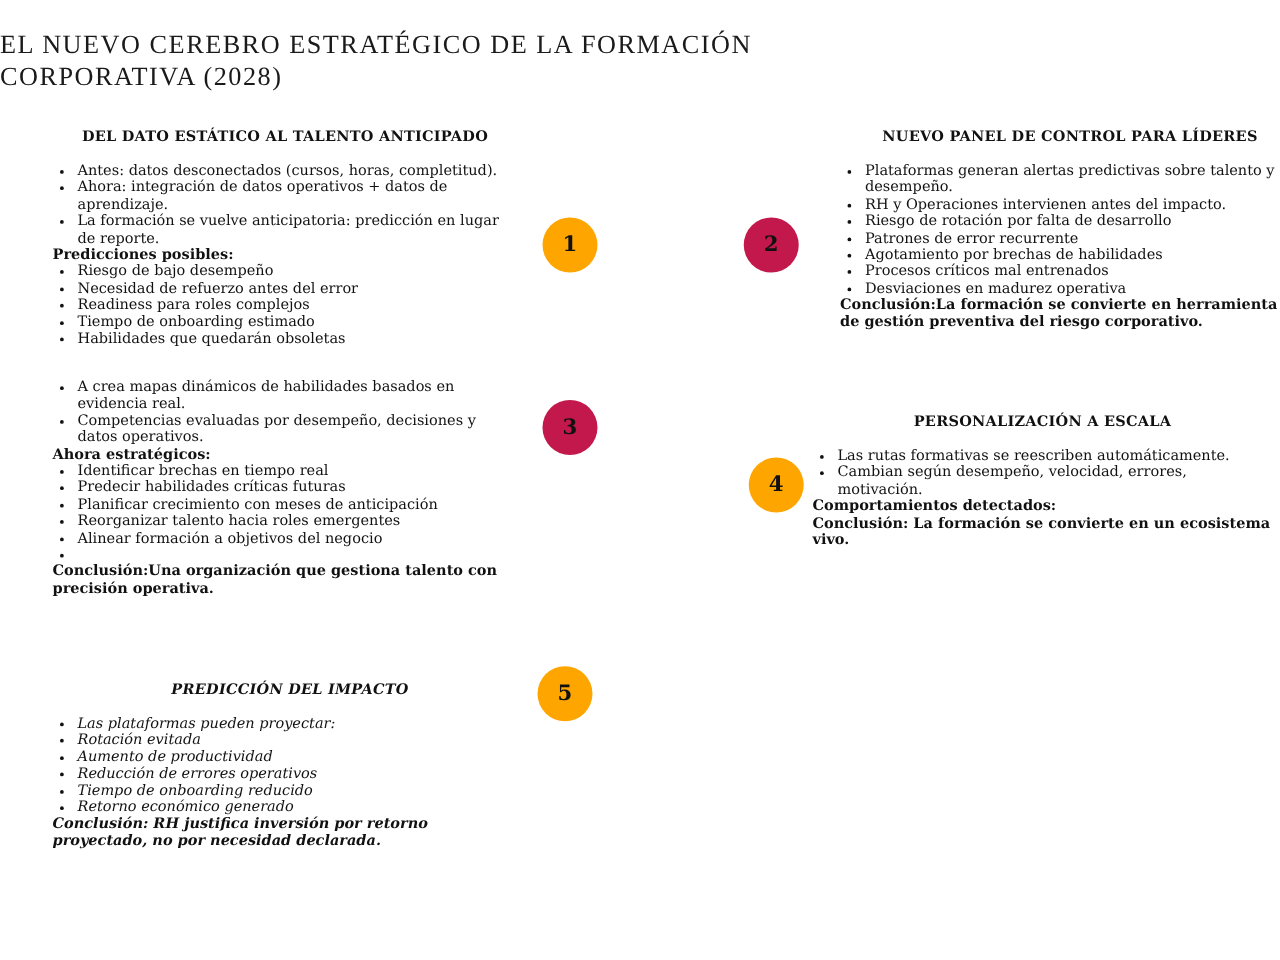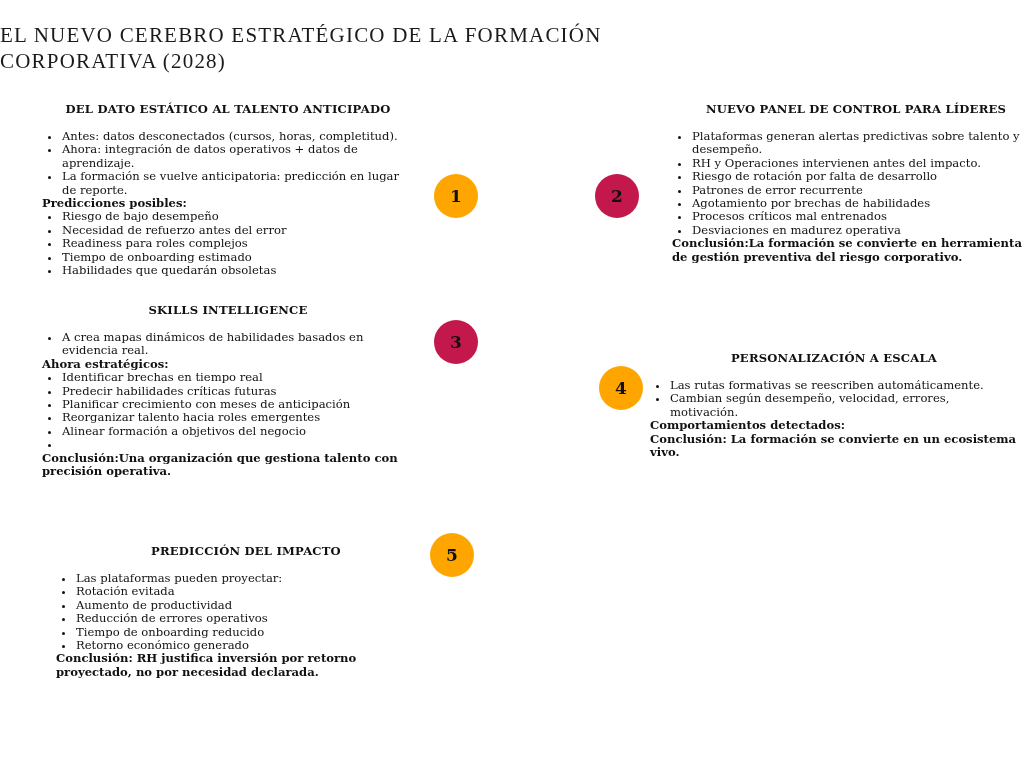--- a/index.html
+++ b/index.html
@@ -70,47 +70,47 @@
     <li>Riesgo de rotación por falta de desarrollo</li>
     <li>Patrones de error recurrente</li>
     <li>Agotamiento por brechas de habilidades</li>
     <li>Procesos críticos mal entrenados</li>
     <li>Desviaciones en madurez operativa</li>
   </ul>
   <p class="concl gap">Conclusión:La formación se convierte en herramienta de gestión preventiva del riesgo corporativo.</p>
 </div>
 
 <div class="section" style="left:42px; top:303px; width:372px;">
-  <h2>SKILLS INTELLIGENCE</h2>
   <ul>
     <li>A crea mapas dinámicos de habilidades basados en evidencia real.</li>
+    <li>Competencias evaluadas por desempeño, decisiones y datos operativos.</li>
   </ul>
   <p class="sub">Ahora estratégicos:</p>
   <ul>
     <li>Identificar brechas en tiempo real</li>
     <li>Predecir habilidades críticas futuras</li>
     <li>Planificar crecimiento con meses de anticipación</li>
     <li>Reorganizar talento hacia roles emergentes</li>
     <li>Alinear formación a objetivos del negocio</li>
     <li class="empty"></li>
   </ul>
   <p class="concl">Conclusión:Una organización que gestiona talento con precisión operativa.</p>
 </div>
 
-<div class="section" style="left:650px; top:351px; width:368px;">
+<div class="section" style="left:650px; top:330px; width:368px;">
   <h2>PERSONALIZACIÓN A ESCALA</h2>
   <ul>
     <li>Las rutas formativas se reescriben automáticamente.</li>
     <li>Cambian según desempeño, velocidad, errores, motivación.</li>
   </ul>
   <p class="sub">Comportamientos detectados:</p>
   <p class="concl gap">Conclusión: La formación se convierte en un ecosistema vivo.</p>
 </div>
 
-<div class="section" style="left:56px; top:544px; width:380px;">
+<div class="section" style="left:42px; top:544px; width:380px;font-style:italic;">
   <h2>PREDICCIÓN DEL IMPACTO</h2>
   <ul>
     <li>Las plataformas pueden proyectar:</li>
     <li>Rotación evitada</li>
     <li>Aumento de productividad</li>
     <li>Reducción de errores operativos</li>
     <li>Tiempo de onboarding reducido</li>
     <li>Retorno económico generado</li>
   </ul>
   <p class="concl gap">Conclusión: RH justifica inversión por retorno proyectado, no por necesidad declarada.</p>

